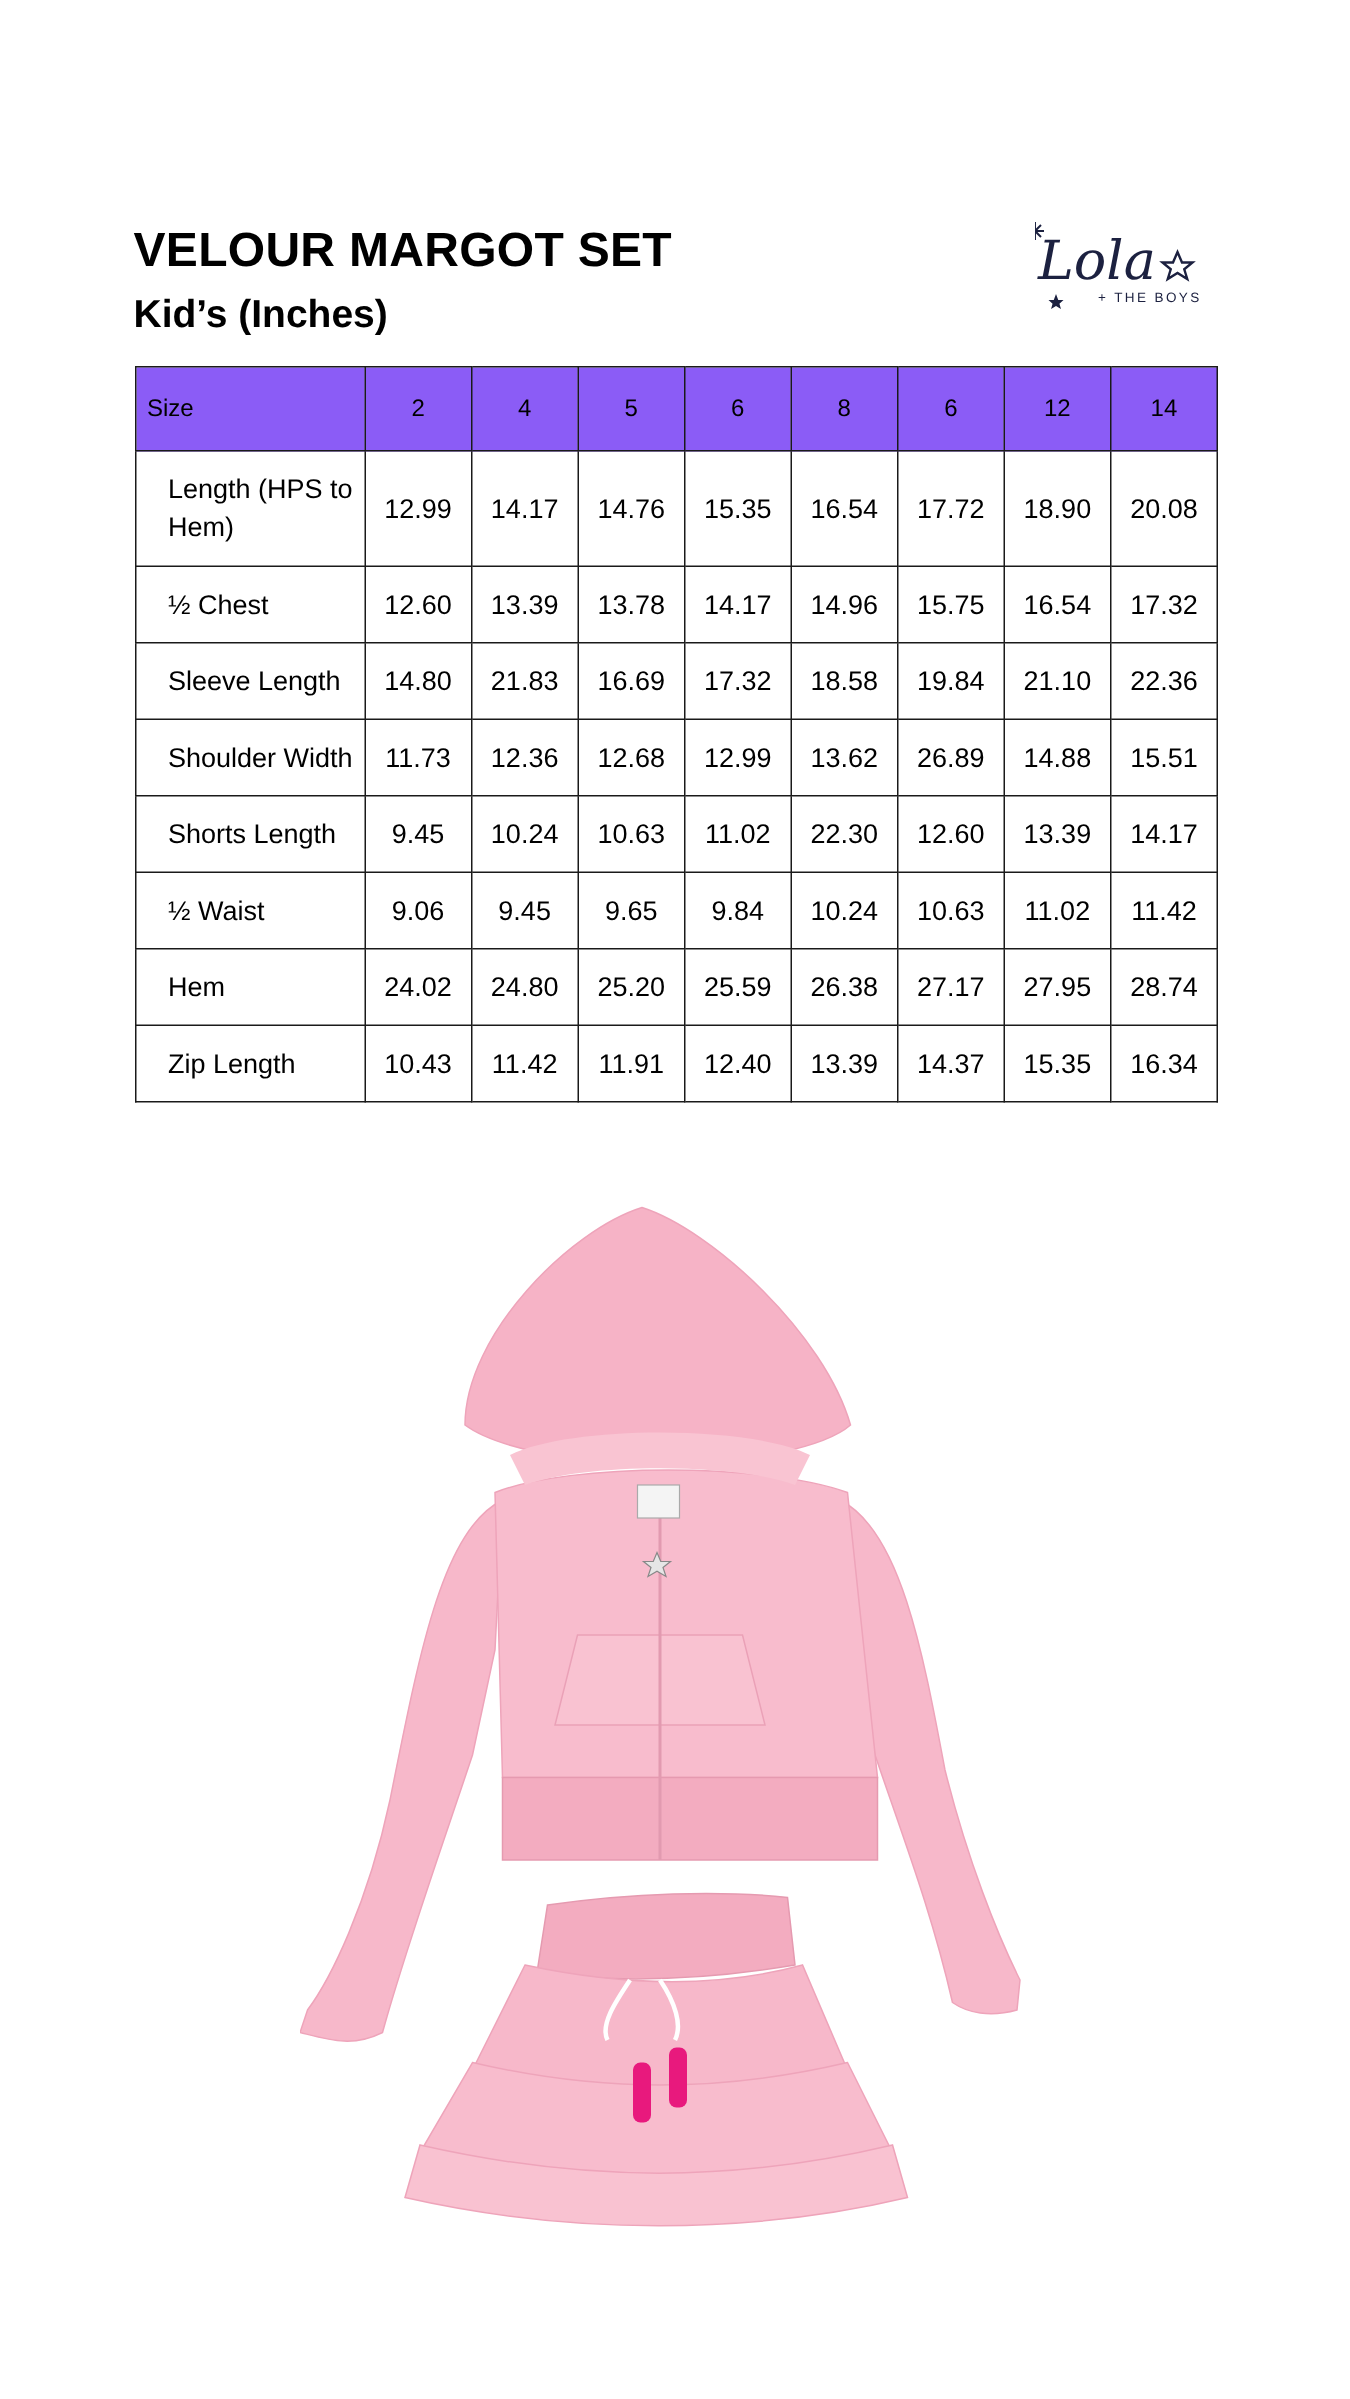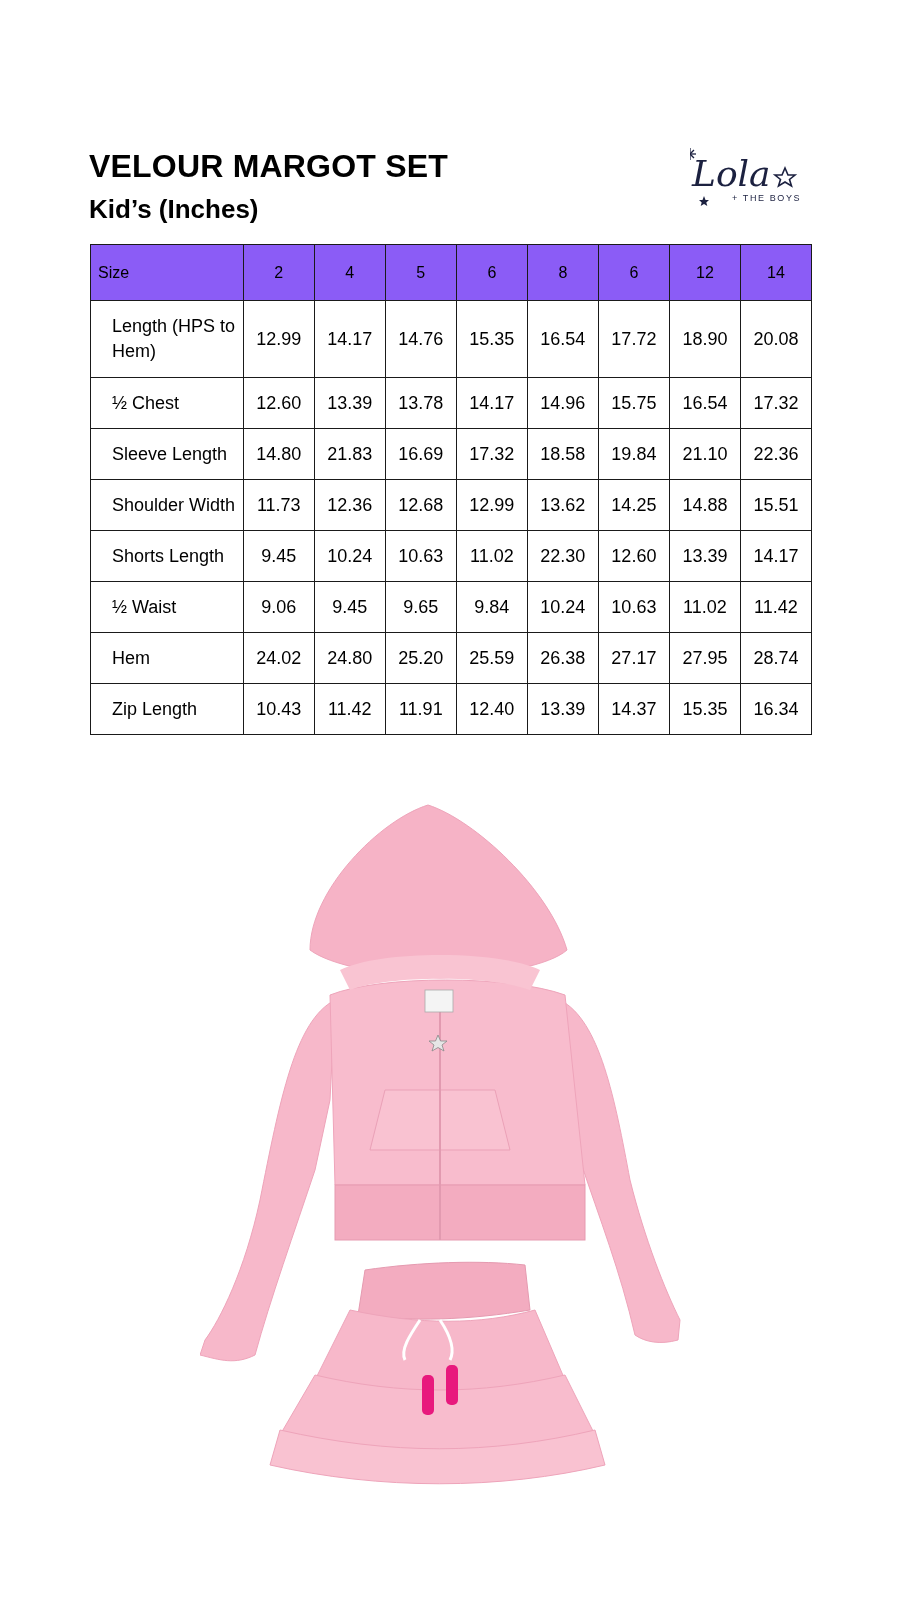--- a/index.html
+++ b/index.html
@@ -89,21 +89,21 @@
       <td class="val">21.10</td>
       <td class="val">22.36</td>
     </tr>
     <tr>
       <td class="label">Shoulder Width</td>
       <td class="val">11.73</td>
       <td class="val">12.36</td>
       <td class="val">12.68</td>
       <td class="val">12.99</td>
       <td class="val">13.62</td>
-      <td class="val">14.25</td>
+      <td class="val">26.89</td>
       <td class="val">14.88</td>
       <td class="val">15.51</td>
     </tr>
     <tr>
       <td class="label">Shorts Length</td>
       <td class="val">9.45</td>
       <td class="val">10.24</td>
       <td class="val">10.63</td>
       <td class="val">11.02</td>
       <td class="val">22.30</td>

